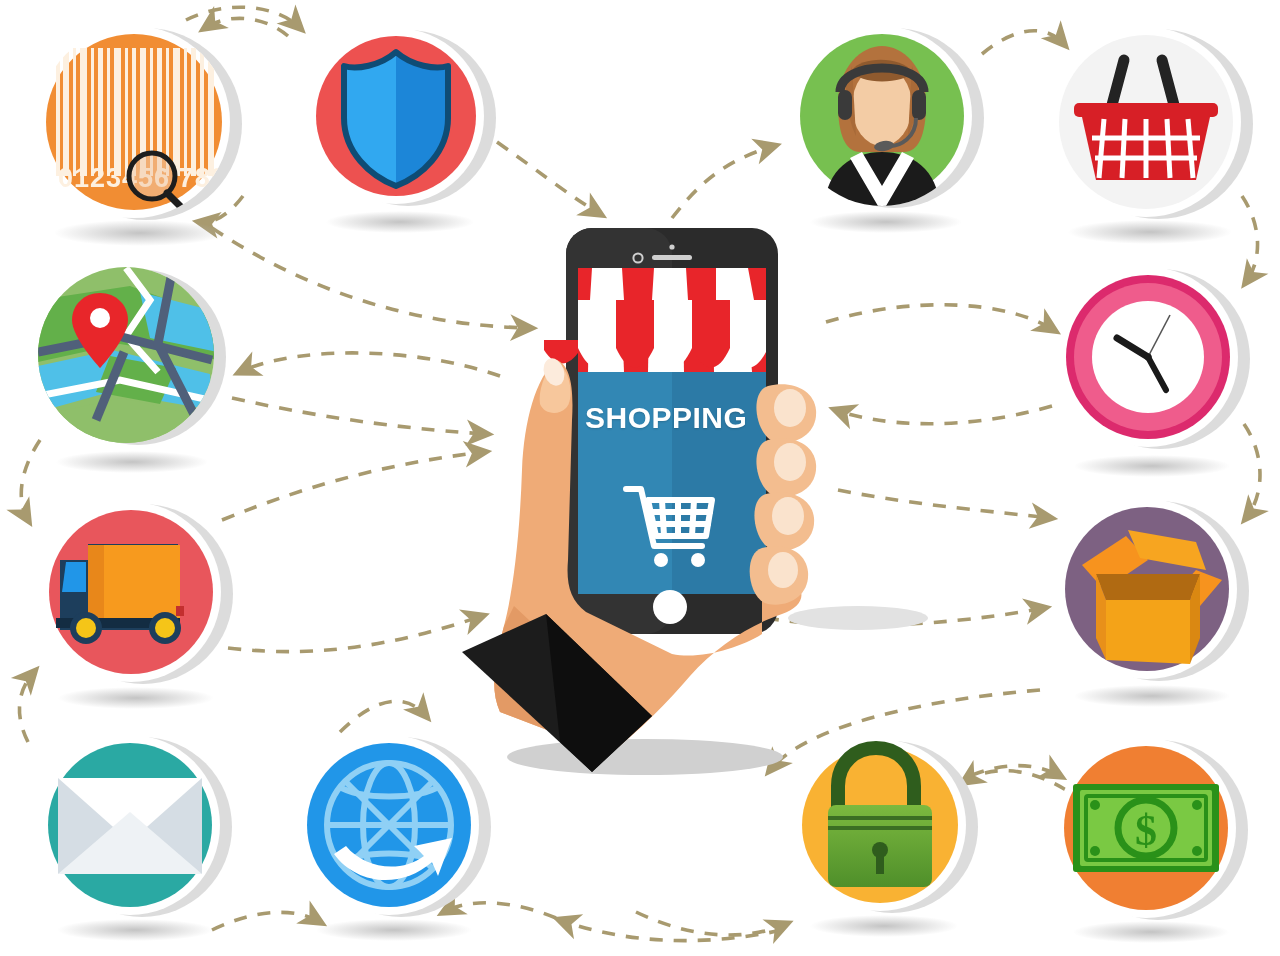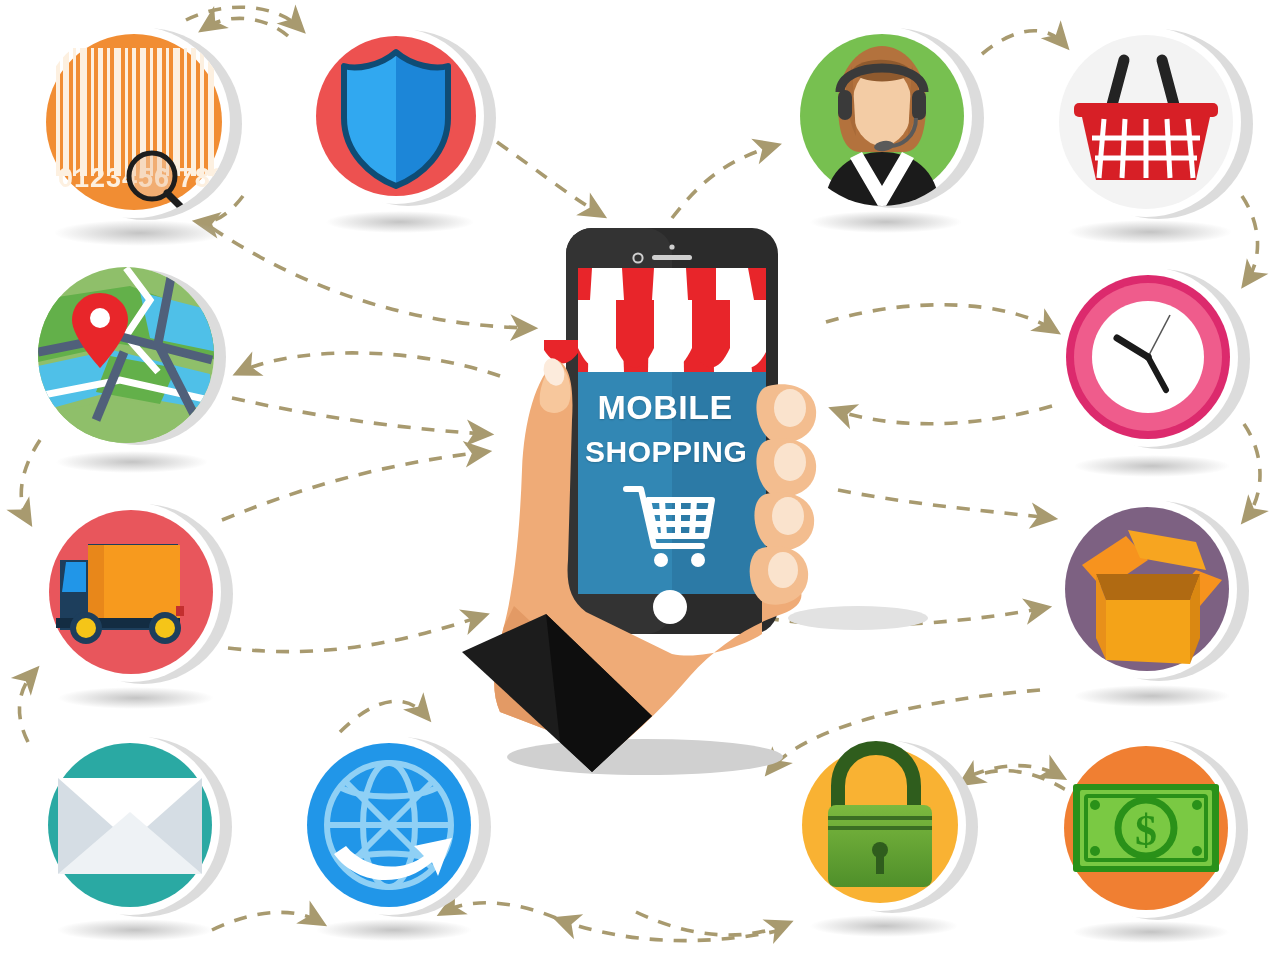--- a/index.html
+++ b/index.html
@@ -453,17 +453,16 @@
         <ellipse cx="783" cy="570" rx="15" ry="18" fill="#fae3cd"></ellipse>
       </g>
       <path d="M504,626 C494,664 490,690 500,712 L610,754
                C620,742 628,730 636,720 L514,606 Z" fill="#e39a65"></path>
       <path d="M462,652 L546,614 L652,716 L592,772 Z" fill="#1c1c1c"></path>
       <path d="M546,614 L652,716 L592,772 L560,742 Z" fill="#0e0e0e"></path>
     </g>
   </svg>
 
   <div class="txt mob-title">
-    <div class="mob-line1">MOBILE</div>
     <div class="mob-line2">SHOPPING</div>
   </div>
 
 </div>
 
 </body></html>

